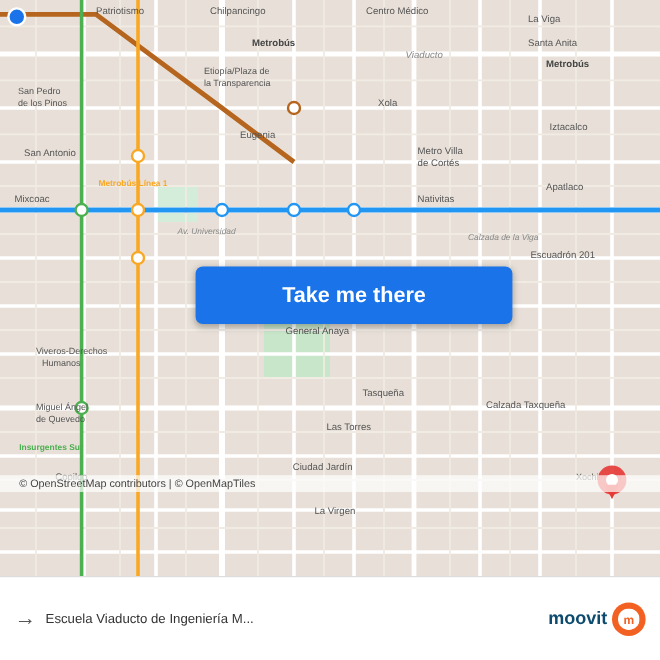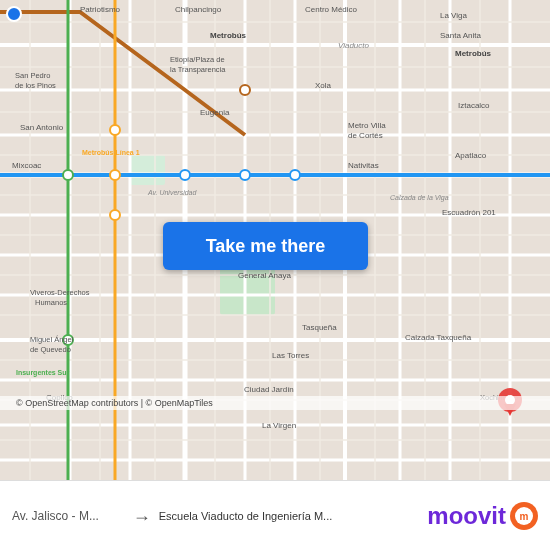--- a/index.html
+++ b/index.html
@@ -17,21 +17,21 @@
     #map-svg {
       position: absolute;
       top: 0; left: 0;
       width: 100%; height: 100%;
     }
 
     #take-me-there-btn {
       position: absolute;
       top: 222px;
       left: 163px;
-      width: 205px;
+      width: 264px;
       height: 48px;
       background: #1a73e8;
       color: white;
       border: none;
       border-radius: 6px;
       font-size: 18px;
       font-weight: 600;
       cursor: pointer;
       display: flex;
       align-items: center;
@@ -92,23 +92,23 @@
     }
 
     #moovit-logo {
       display: flex;
       align-items: center;
       justify-content: flex-end;
       flex-shrink: 0;
     }
 
     #moovit-logo-text {
-      font-size: 24px;
+      font-size: 15px;
       font-weight: 700;
-      color: #6d28d9;
+      color: #0c4a6e;
       margin-left: 35px;
     }
 
     #moovit-logo-icon {
       width: 28px;
       height: 28px;
       background: #f26122;
       border-radius: 50%;
       display: flex;
       align-items: center;
@@ -249,23 +249,20 @@
   </svg>
 
   <button id="take-me-there-btn">Take me there</button>
 
   <div id="copyright-bar">
     <span>© OpenStreetMap contributors | © OpenMapTiles</span>
   </div>
 </div>
 
 <div id="bottom-bar">
-  <div id="from-location">
-    <span id="from-label">Av. Jalisco - M...</span>
-  </div>
   <span id="arrow-icon">→</span>
   <div id="to-location">
     <span id="to-label">Escuela Viaducto de Ingeniería M...</span>
   </div>
   <div id="moovit-logo">
     <span id="moovit-logo-text">moovit</span>
     <div id="moovit-logo-icon">
       <svg width="18" height="18" viewBox="0 0 18 18" xmlns="http://www.w3.org/2000/svg">
         <circle cx="9" cy="9" r="9" fill="white"></circle>
         <text x="9" y="13" font-size="10" fill="#f26122" font-weight="bold" text-anchor="middle" font-family="Arial">m</text>

